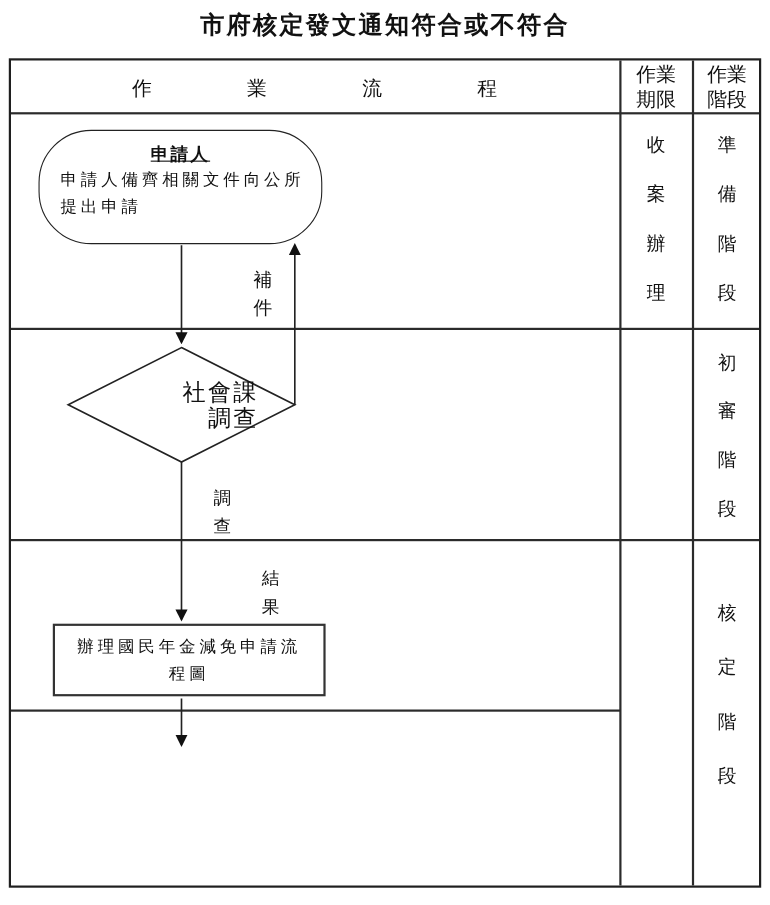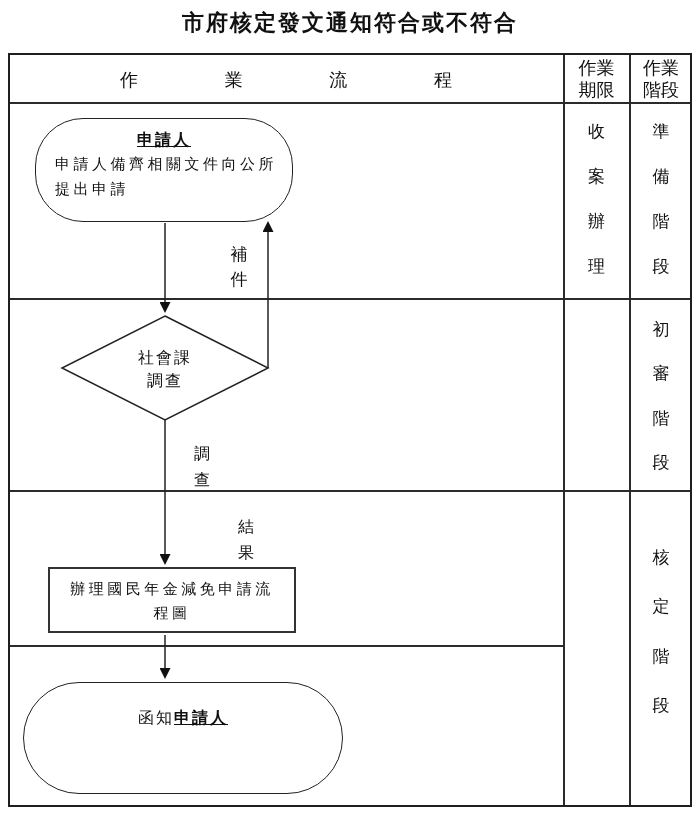--- a/index.html
+++ b/index.html
@@ -69,21 +69,21 @@
   }
   .end-oval .emph { font-weight: bold; text-decoration: underline; }
 
   .decision-box {
     position: absolute; left: 38px; top: 512px; width: 248px; height: 66px;
     border: 2px solid #333; text-align: center;
     font-size: 15px; letter-spacing: 3.5px; line-height: 24px; padding: 8px 18px 0;
   }
   .diamond-text {
     position: absolute; left: 85px; top: 291px; width: 140px;
-    text-align: center; font-size: 16px; line-height: 23px; letter-spacing: 2px;
+    text-align: right; font-size: 21px; line-height: 23px; letter-spacing: 2px;
   }
   .vlabel { position: absolute; font-weight: normal; text-align: center; }
   .label-supplement  { left: 219px; top: 187px; width: 20px; font-size: 17px; line-height: 25px; }
   .label-investigate { left: 183px; top: 386px; width: 18px; font-size: 16px; line-height: 26px; }
   .label-result      { left: 183px; top: 459px; width: 18px; font-size: 16px; line-height: 26px; margin-left: 44px; }
 </style>
 </head>
 <body>
 
 <div class="page-title">市府核定發文通知符合或不符合</div>
@@ -161,17 +161,14 @@
   <div class="diamond-text">
     <div>社會課</div>
     <div>調查</div>
   </div>
 
   <div class="vlabel label-investigate">調查</div>
   <div class="vlabel label-result">結果</div>
 
   <div class="decision-box">辦理國民年金減免申請流程圖</div>
 
-  <div class="stadium end-oval">
-    <span>函知</span><span class="emph">申請人</span>
-  </div>
 
 </div>
 
 </body></html>

